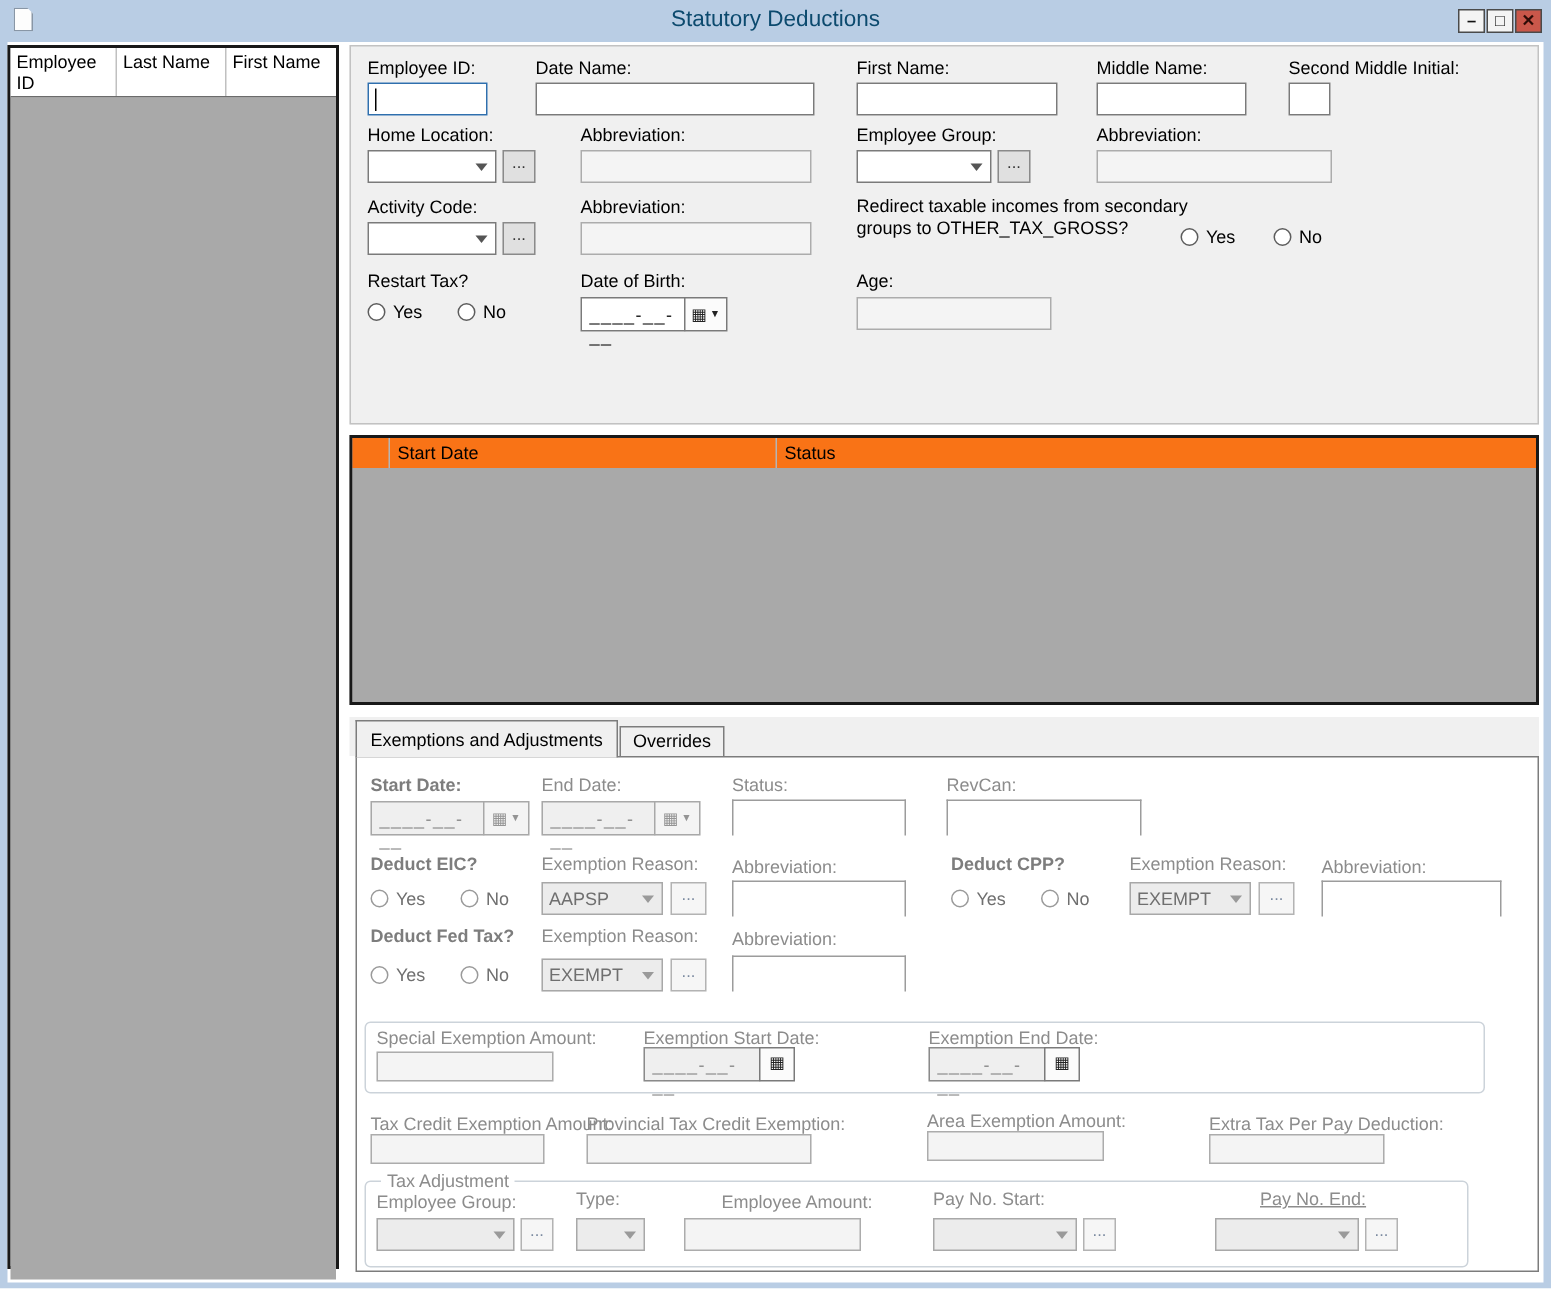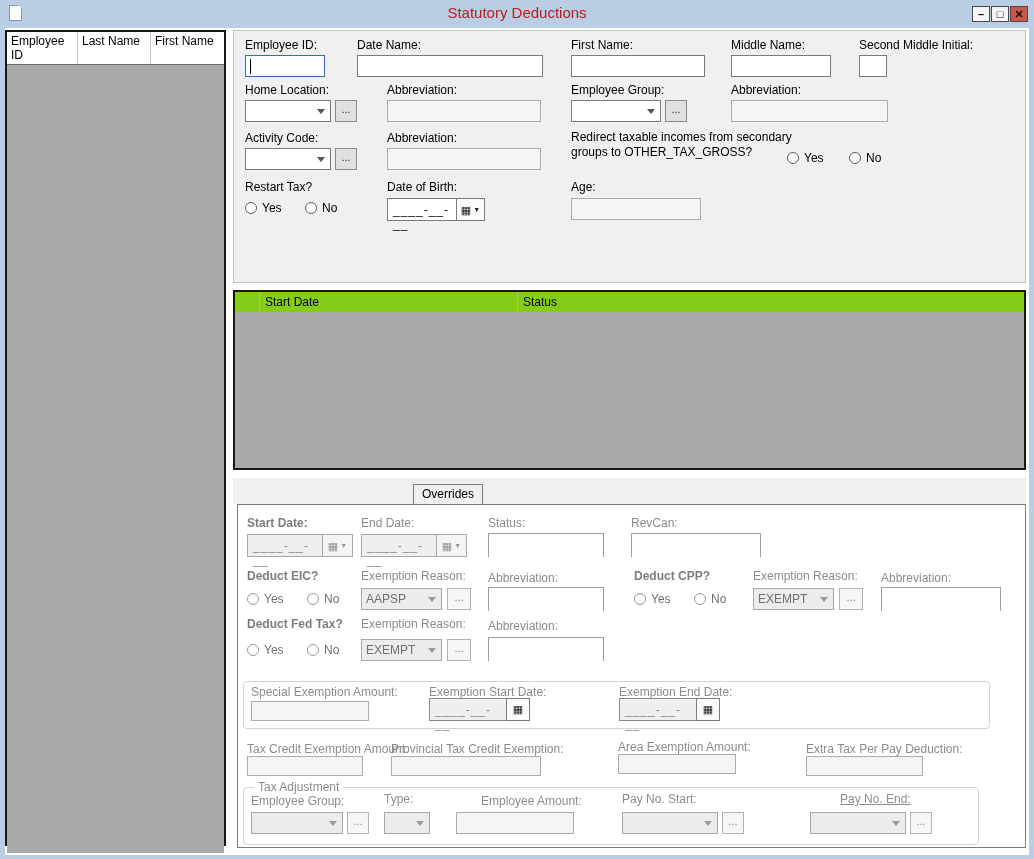--- a/index.html
+++ b/index.html
@@ -2,36 +2,36 @@
 <html><head>
 <meta charset="utf-8">
 <style>
   * { margin:0; padding:0; box-sizing:border-box; }
   html,body { width:1034px; height:859px; font-family:"Liberation Sans", sans-serif; background:#fff; }
   .window { position:relative; width:1034px; height:859px; background:#b9cde4; overflow:hidden; }
   .client { position:absolute; left:5px; top:28px; width:1024px; height:827px; background:#ffffff; }
 
   
   .titlebar { position:absolute; left:0; top:0; width:1034px; height:28px; background:#b9cde4; }
-  .title { position:absolute; left:0; right:0; top:4px; text-align:center; font-size:15px; color:#b91c1c; }
+  .title { position:absolute; left:0; right:0; top:4px; text-align:center; font-size:15px; color:#0c4a6e; }
   .doc-icon { position:absolute; left:9px; top:5px; width:13px; height:16px; background:#fdfdfd; border:1px solid #8896a6;
               clip-path:polygon(0 0, 9px 0, 13px 4px, 13px 16px, 0 16px); }
   .winbtn { position:absolute; top:6px; width:18px; height:16px; border:1px solid #4a4a4a; background:#f4f4f4;
             font-size:11px; font-weight:bold; color:#111; text-align:center; line-height:14px; cursor:default; }
   .winbtn.close { background:#c9574a; color:#2d0b06; }
 
   
   .lbl  { position:absolute; font-size:12px; color:#000; white-space:nowrap; }
   .glbl { position:absolute; font-size:12px; color:#8c8c8c; white-space:nowrap; }
   .gb   { position:absolute; font-size:12px; color:#7d7d7d; font-weight:bold; white-space:nowrap; }
 
   
   .top-form { position:absolute; left:233px; top:30px; width:793px; height:253px; background:#f0f0f0; border:1px solid #c2c2c2; }
   .tblwrap  { position:absolute; left:233px; top:290px; width:793px; height:180px; background:#a9a9a9; border:2px solid #181818; }
-  .tbl-head { display:grid; grid-template-columns:25px 258px 255px 1fr; height:20px; background:#84cc16; }
+  .tbl-head { display:grid; grid-template-columns:25px 258px 255px 1fr; height:20px; background:#f97316; }
   .tbl-head .hc { border-right:1px solid #b5b5b5; font-size:12px; color:#000; padding:3px 0 0 5px; overflow:hidden; }
   .tbl-head .hc:last-child { border-right:none; }
   .tbl-body { height:156px; background:#a9a9a9; }
 
   
   .left-panel { position:absolute; left:5px; top:30px; width:221px; height:816px; background:#a9a9a9; border:2px solid #181818; }
   .lt-head { display:grid; grid-template-columns:71px 73px 1fr; background:#fff; height:33px; border-bottom:1px solid #6b6b6b; }
   .lt-head .hc { border-right:1px solid #c0c0c0; font-size:12px; color:#000; padding:2px 0 0 4px; line-height:14px; }
   .lt-head .hc:last-child { border-right:none; }
 
@@ -172,20 +172,21 @@
   <div class="tblwrap">
     <div class="tbl-head">
       <div class="hc"></div>
       <div class="hc">Start Date</div>
       <div class="hc">Status</div>
     </div>
     <div class="tbl-body"></div>
   </div>
 
   <div class="tabstrip"></div>
+  <div class="tab1">Exemptions and Adjustments</div>
   <div class="tab2">Overrides</div>
 
   <div class="tabpanel">
 
     <div class="gb" style="left:9px;top:11px;">Start Date:</div>
     <div class="glbl" style="left:123px;top:11px;">End Date:</div>
     <div class="glbl" style="left:250px;top:11px;">Status:</div>
     <div class="glbl" style="left:393px;top:11px;">RevCan:</div>
 
     <div class="datef dis" style="left:9px;top:29px;width:106px;">

